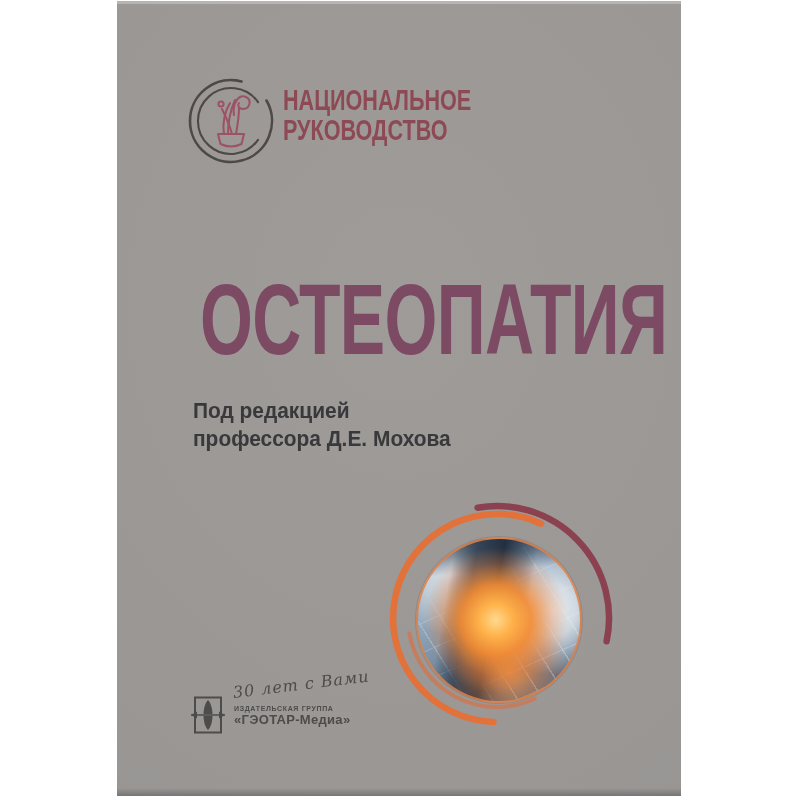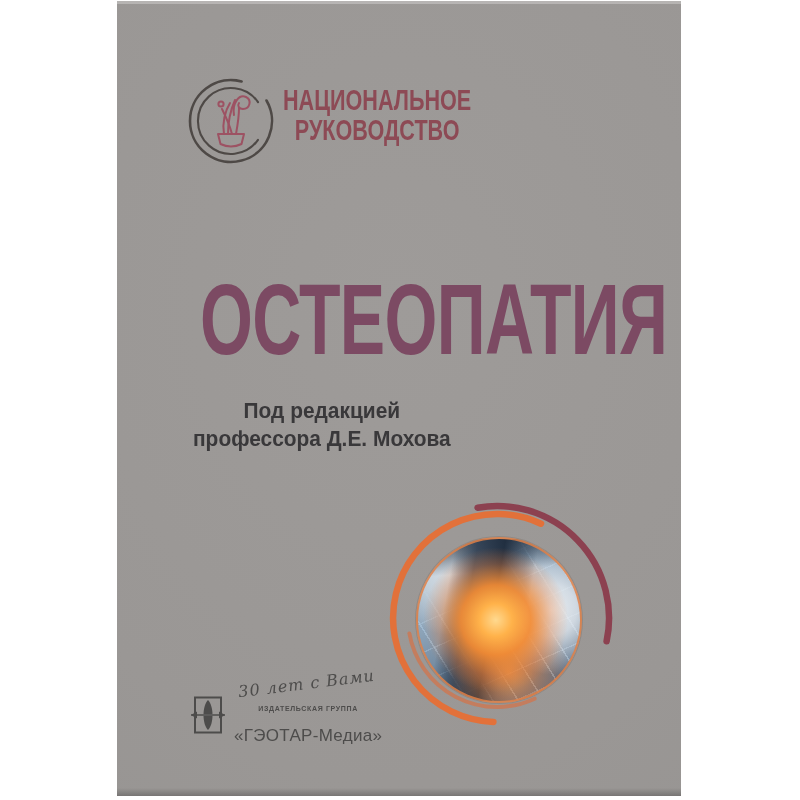--- a/index.html
+++ b/index.html
@@ -1,20 +1,20 @@
 <!DOCTYPE html>
 <html><head>
 <meta charset="utf-8">
 <style>
   html,body{margin:0;padding:0;}
   body{
     width:800px;height:800px;background:#ffffff;position:relative;
     font-family:"Liberation Sans",sans-serif;overflow:hidden;
   }
-  .stage{position:absolute;inset:0;text-align:center;}
+  .stage{position:absolute;inset:0;}
   
   .cover{
     position:absolute;left:117px;top:1px;width:564px;height:795px;
     background:radial-gradient(130% 110% at 50% 38%, #9e9b99 0%, #9a9795 55%, #949290 100%);
     overflow:hidden;
   }
   .cover::before{
     content:"";position:absolute;left:0;top:0;right:0;height:3px;
     background:rgba(255,255,255,.28);
   }
@@ -62,21 +62,21 @@
   }
   
   .publisher{position:absolute;left:74px;top:684px;display:flex;align-items:flex-start;}
   .pub-box{width:34px;height:40px;margin-top:10px;flex:0 0 auto;}
   .pub-text{margin-left:9px;color:#4d4c4b;}
   .pub-script{
     font-family:"DejaVu Serif",serif;font-style:italic;font-size:16px;line-height:16px;
     transform:rotate(-7deg);transform-origin:0 100%;letter-spacing:1px;white-space:nowrap;
   }
   .pub-group{font-size:7px;font-weight:700;letter-spacing:.65px;margin-top:4px;white-space:nowrap;}
-  .pub-name{font-size:17px;font-weight:400;letter-spacing:.3px;margin-top:14px;white-space:nowrap;}
+  .pub-name{font-size:13px;font-weight:700;letter-spacing:.3px;margin-top:0;white-space:nowrap;}
 </style>
 </head>
 <body>
 
 <div class="stage">
   <div class="cover">
 
     <svg class="series-emblem" viewBox="-46 -46 92 92">
       <path d="M 10.6 -39.6 A 41 41 0 1 0 35.5 -20.5" fill="none" stroke="#4e4946" stroke-width="2.6" stroke-linecap="round"></path>
       <path d="M 27 -18.9 A 33 33 0 1 0 27 18.9" fill="none" stroke="#4e4946" stroke-width="2.1" stroke-linecap="round"></path>

